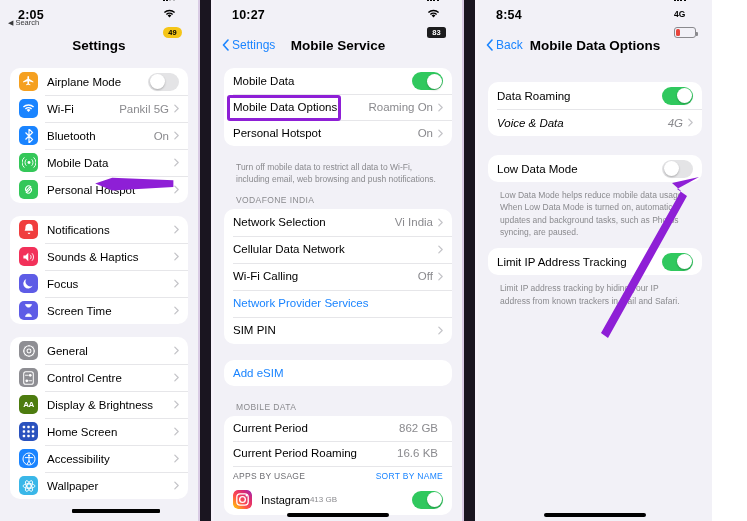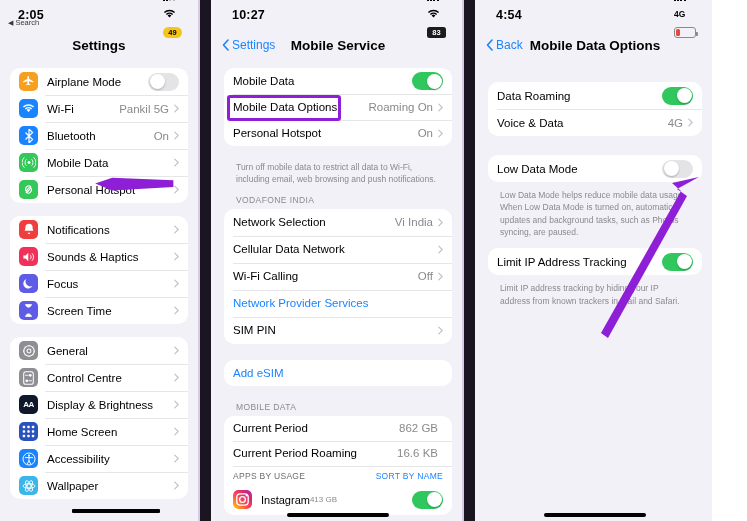--- a/index.html
+++ b/index.html
@@ -320,21 +320,21 @@
                 <circle cx="5.5" cy="14" r="2" fill="#fff"></circle>
                 <path d="M3 6h5M8 14h5" stroke="#fff" stroke-width="1.3"></path>
               </svg>
             </span>
             <span class="row-label">Control Centre</span>
             <svg class="chev" viewBox="0 0 6 10">
               <path d="M1 1l4 4-4 4" stroke="#c4c4c8" stroke-width="1.5" fill="none" stroke-linecap="round" stroke-linejoin="round"></path>
             </svg>
           </div>
           <div class="row ind" style="min-height: 27px;">
-            <span class="appicon" style="background:#0f172a">
+            <span class="appicon" style="background:#4d7c0f">
               <span style="font-size:8px;font-weight:bold;color:#fff;letter-spacing:-.5px;">AA</span>
             </span>
             <span class="row-label">Display &amp; Brightness</span>
             <svg class="chev" viewBox="0 0 6 10">
               <path d="M1 1l4 4-4 4" stroke="#c4c4c8" stroke-width="1.5" fill="none" stroke-linecap="round" stroke-linejoin="round"></path>
             </svg>
           </div>
           <div class="row ind" style="min-height: 27px;">
             <span class="appicon" style="background:#2a52be">
               <svg width="13" height="13" viewBox="0 0 18 18">
@@ -544,21 +544,21 @@
   </div>
 
   <div class="gap g2">
       <span class="edge-l"></span>
       <span class="edge-r"></span>
     </div>
 
   <div class="panel p3">
 
     <div class="statusbar">
-      <div class="sb-time">4:54</div>
+      <div class="sb-time">8:54</div>
       <div class="sb-right">
         <span class="icn-signal">
             <i></i>
             <i></i>
             <i></i>
             <i></i>
           </span>
         <span class="sb-netlabel">4G</span>
         <span class="batt-shell">
             <span class="fill" style="width:4px;"></span>
@@ -577,21 +577,21 @@
     </div>
 
     <div class="content" style="margin-top:22px;">
       <div class="group" style="margin-bottom:19px;" id="rg1">
           <div class="row" style="min-height: 27px;">
             <span class="row-label">Data Roaming</span>
             <div class="toggle">
               <span class="knob"></span>
             </div>
           </div>
-          <div class="row" style="min-height: 27px;">
+          <div class="row" style="min-height: 27px; font-style: italic;">
             <span class="row-label">Voice &amp; Data</span>
             <span class="row-value">4G</span>
             <svg class="chev" viewBox="0 0 6 10">
               <path d="M1 1l4 4-4 4" stroke="#c4c4c8" stroke-width="1.5" fill="none" stroke-linecap="round" stroke-linejoin="round"></path>
             </svg>
           </div>
         </div>
       <div class="group" style="margin-bottom:3px;" id="rg2">
           <div class="row" style="min-height: 27px;">
             <span class="row-label">Low Data Mode</span>

